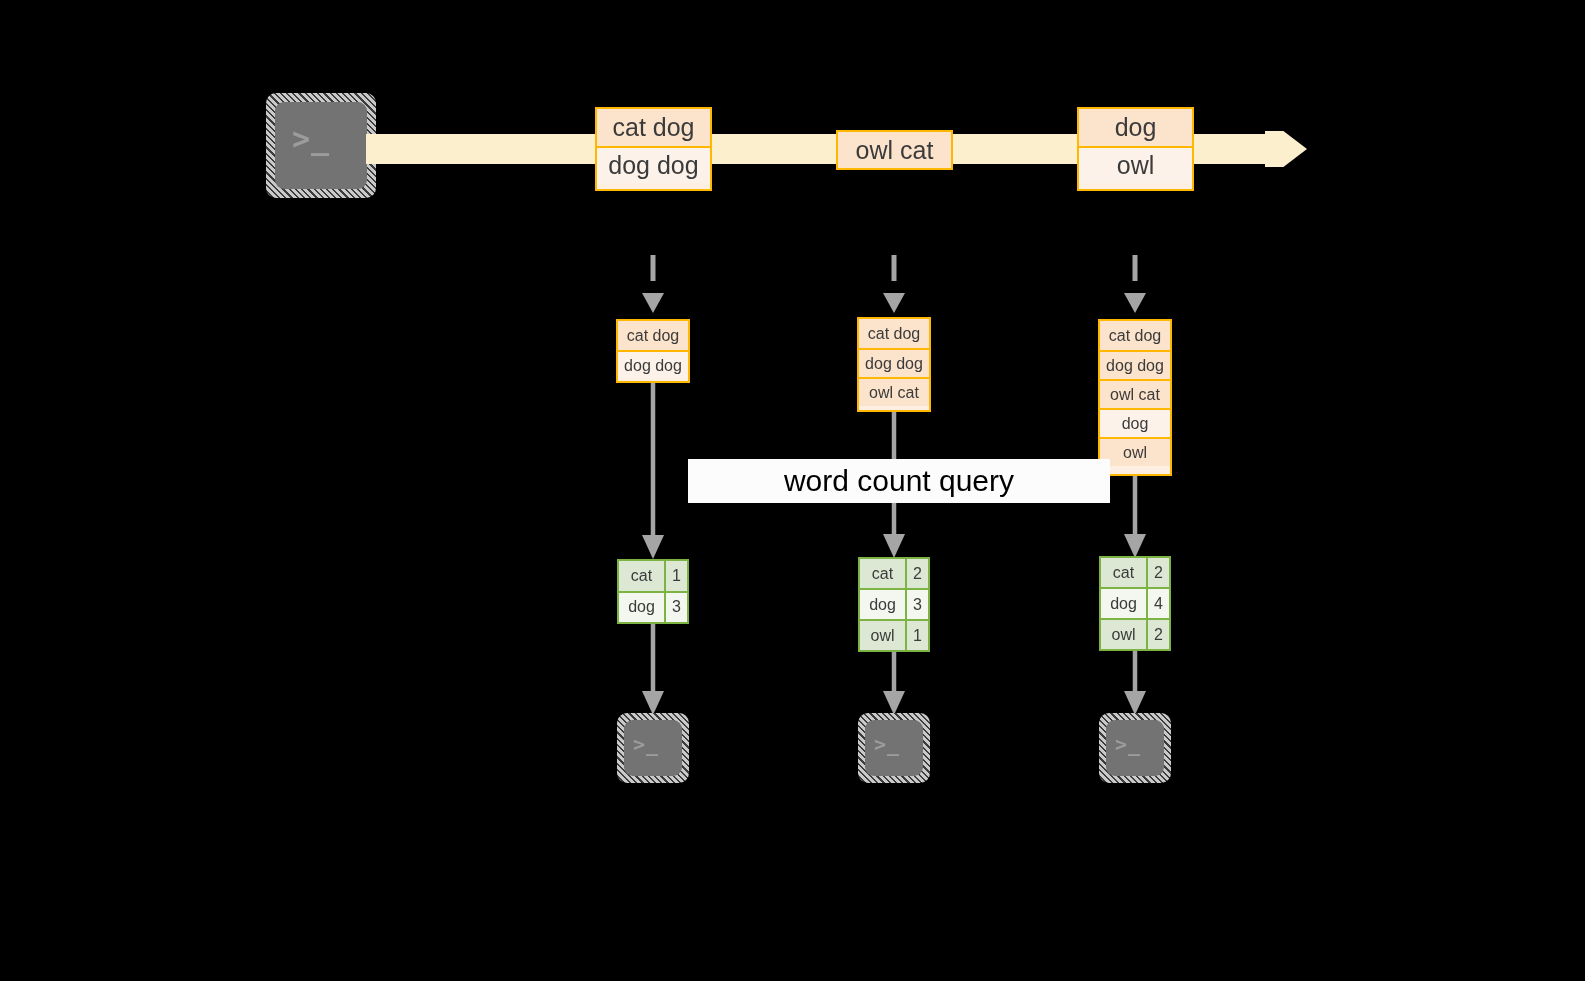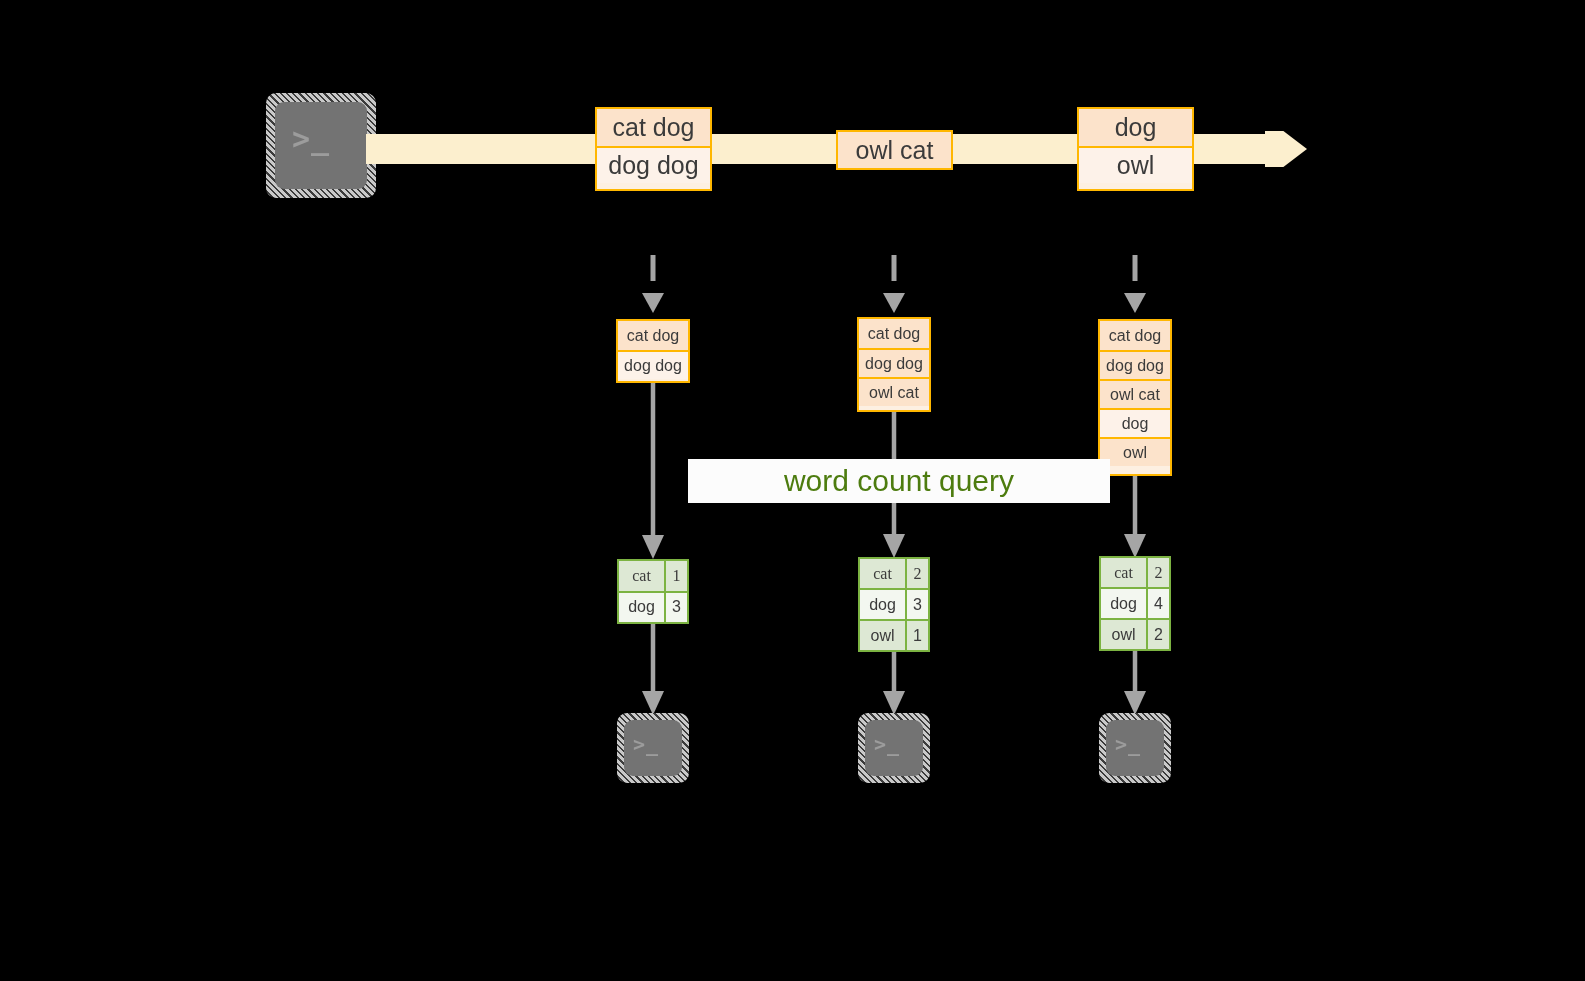--- a/index.html
+++ b/index.html
@@ -96,21 +96,21 @@
     background: #f1f5ee;
     display: flex;
     flex-direction: column;
     overflow: hidden;
   }
   .greentable .grow {
     display: flex;
     height: 30px;
     border-top: 2.5px solid #7cb342;
   }
-  .greentable .grow:first-child { border-top: none; font-family: Liberation Serif, serif; }
+  .greentable .grow:first-child { border-top: none; }
   .greentable .grow.shade .gkey,
   .greentable .grow.shade .gval { background: #dde8d4; }
   .greentable .grow.plain .gkey,
   .greentable .grow.plain .gval { background: #f3f7f0; }
   .greentable .gkey {
     box-sizing: border-box;
     flex: 0 0 45px;
     display: flex;
     align-items: center;
     justify-content: center;
@@ -135,21 +135,21 @@
     top: 459px;
     width: 422px;
     height: 44px;
     background: #fcfcfc;
     display: flex;
     align-items: center;
     justify-content: center;
   }
   .banner span {
     font-size: 30px;
-    color: #4d7c0f;
+    color: #000000;
     white-space: nowrap;
   }
 </style>
 </head>
 <body>
 
 <div id="stage">
 
   <div class="term" style="left:266px; top:93px; width:110px; height:105px;">
     <div class="hatch"></div>

